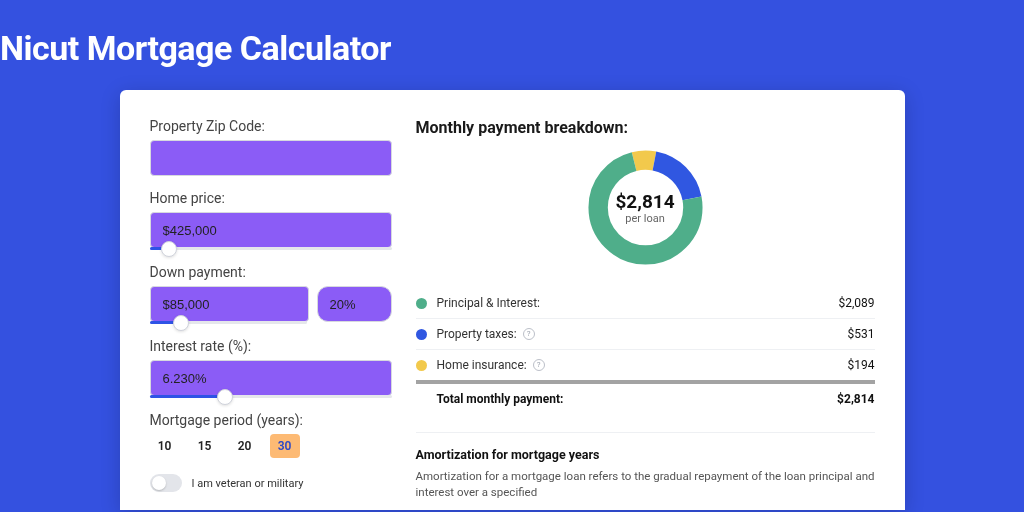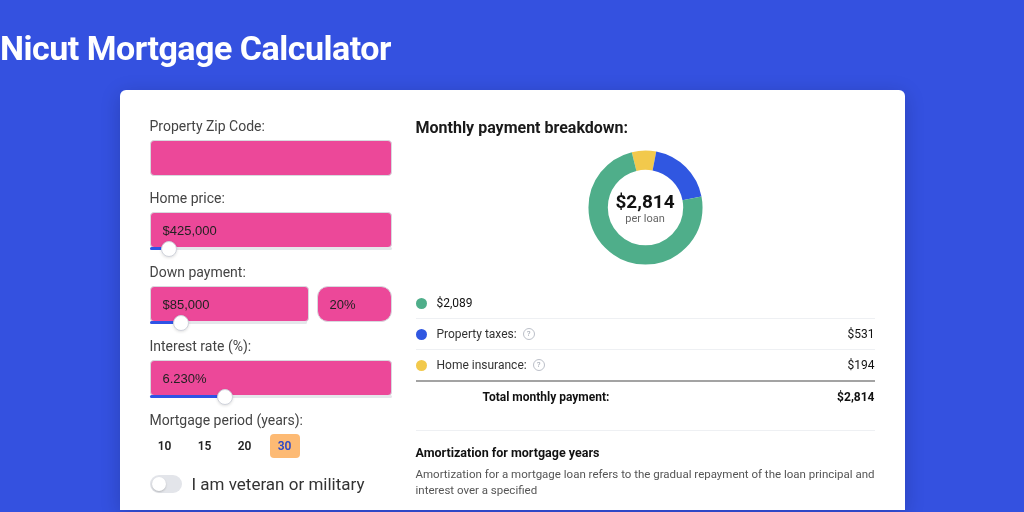--- a/index.html
+++ b/index.html
@@ -38,21 +38,21 @@
     margin-bottom: 6px;
   }
   .input {
     width: 100%;
     height: 36px;
     border: 1px solid #d7d9de;
     border-radius: 4px;
     font-size: 13px;
     color: #222;
     padding: 0 12px;
-    background: #ec4899;
+    background: #8b5cf6;
   }
   .dual { display: flex; gap: 8px; }
   .dual .input:first-child { flex: 1; }
   .dual .input:last-child { width: 75px; border-radius: 11px; }
   .slider-track {
     position: relative;
     height: 3px;
     background: #e5e7eb;
     border-radius: 2px;
     margin-top: -1px;
@@ -99,21 +99,21 @@
     position: relative;
   }
   .toggle-knob {
     position: absolute;
     left: 2px; top: 2px;
     width: 14px; height: 14px;
     background: #fff;
     border-radius: 50%;
     box-shadow: 0 1px 2px rgba(0,0,0,0.2);
   }
-  .toggle-label { font-size: 17px; color: #333; }
+  .toggle-label { font-size: 11px; color: #333; }
   .section-title {
     font-size: 16px;
     font-weight: 700;
     color: #1a1a1a;
     margin-bottom: 8px;
   }
   .chart-wrap { display: flex; justify-content: center; margin: 6px 0 18px; }
   .donut { position: relative; width: 125px; height: 125px; }
   .donut-center {
     position: absolute;
@@ -140,21 +140,21 @@
     flex-shrink: 0;
   }
   .legend-label { color: #333; flex: 1; display:flex; align-items:center; gap:6px;}
   .info-icon {
     width: 12px; height: 12px; border-radius: 50%;
     border: 1px solid #bcc0c9; color:#9aa0ac;
     font-size: 8px; line-height: 10px; text-align:center;
     display:inline-block;
   }
   .legend-value { color: #111; font-weight: 400; }
-  .legend-row.total { font-weight: 700; border-top:2px solid #a3a3a3;gap:46px;}
+  .legend-row.total { font-weight: 700; border-top:4px solid #a3a3a3;}
   .legend-row.total .legend-label { color:#111; font-weight:700;}
   .legend-row.total .legend-value { font-weight:700;}
   .amort-title {
     font-size: 12.5px; font-weight: 700; color:#111;
     margin-top: 18px; margin-bottom: 6px;
     border-top: 1px solid #eef0f3; padding-top: 14px;
   }
   .amort-text { font-size: 11.5px; color: #555; line-height: 1.4; }
 </style>
 </head>
@@ -233,20 +233,21 @@
         <div class="donut-center">
           <div class="donut-amount">$2,814</div>
           <div class="donut-sub">per loan</div>
         </div>
       </div>
     </div>
 
     <div class="legend">
         <div class="legend-row">
           <span class="swatch" style="background: rgb(79, 174, 138);"></span>
+          <span class="legend-label">Principal &amp; Interest:</span>
           <span class="legend-value">$2,089</span>
         </div>
         <div class="legend-row">
           <span class="swatch" style="background: rgb(48, 87, 225);"></span>
           <span class="legend-label">Property taxes:<span class="info-icon">?</span></span>
           <span class="legend-value">$531</span>
         </div>
         <div class="legend-row">
           <span class="swatch" style="background: rgb(242, 201, 76);"></span>
           <span class="legend-label">Home insurance:<span class="info-icon">?</span></span>

